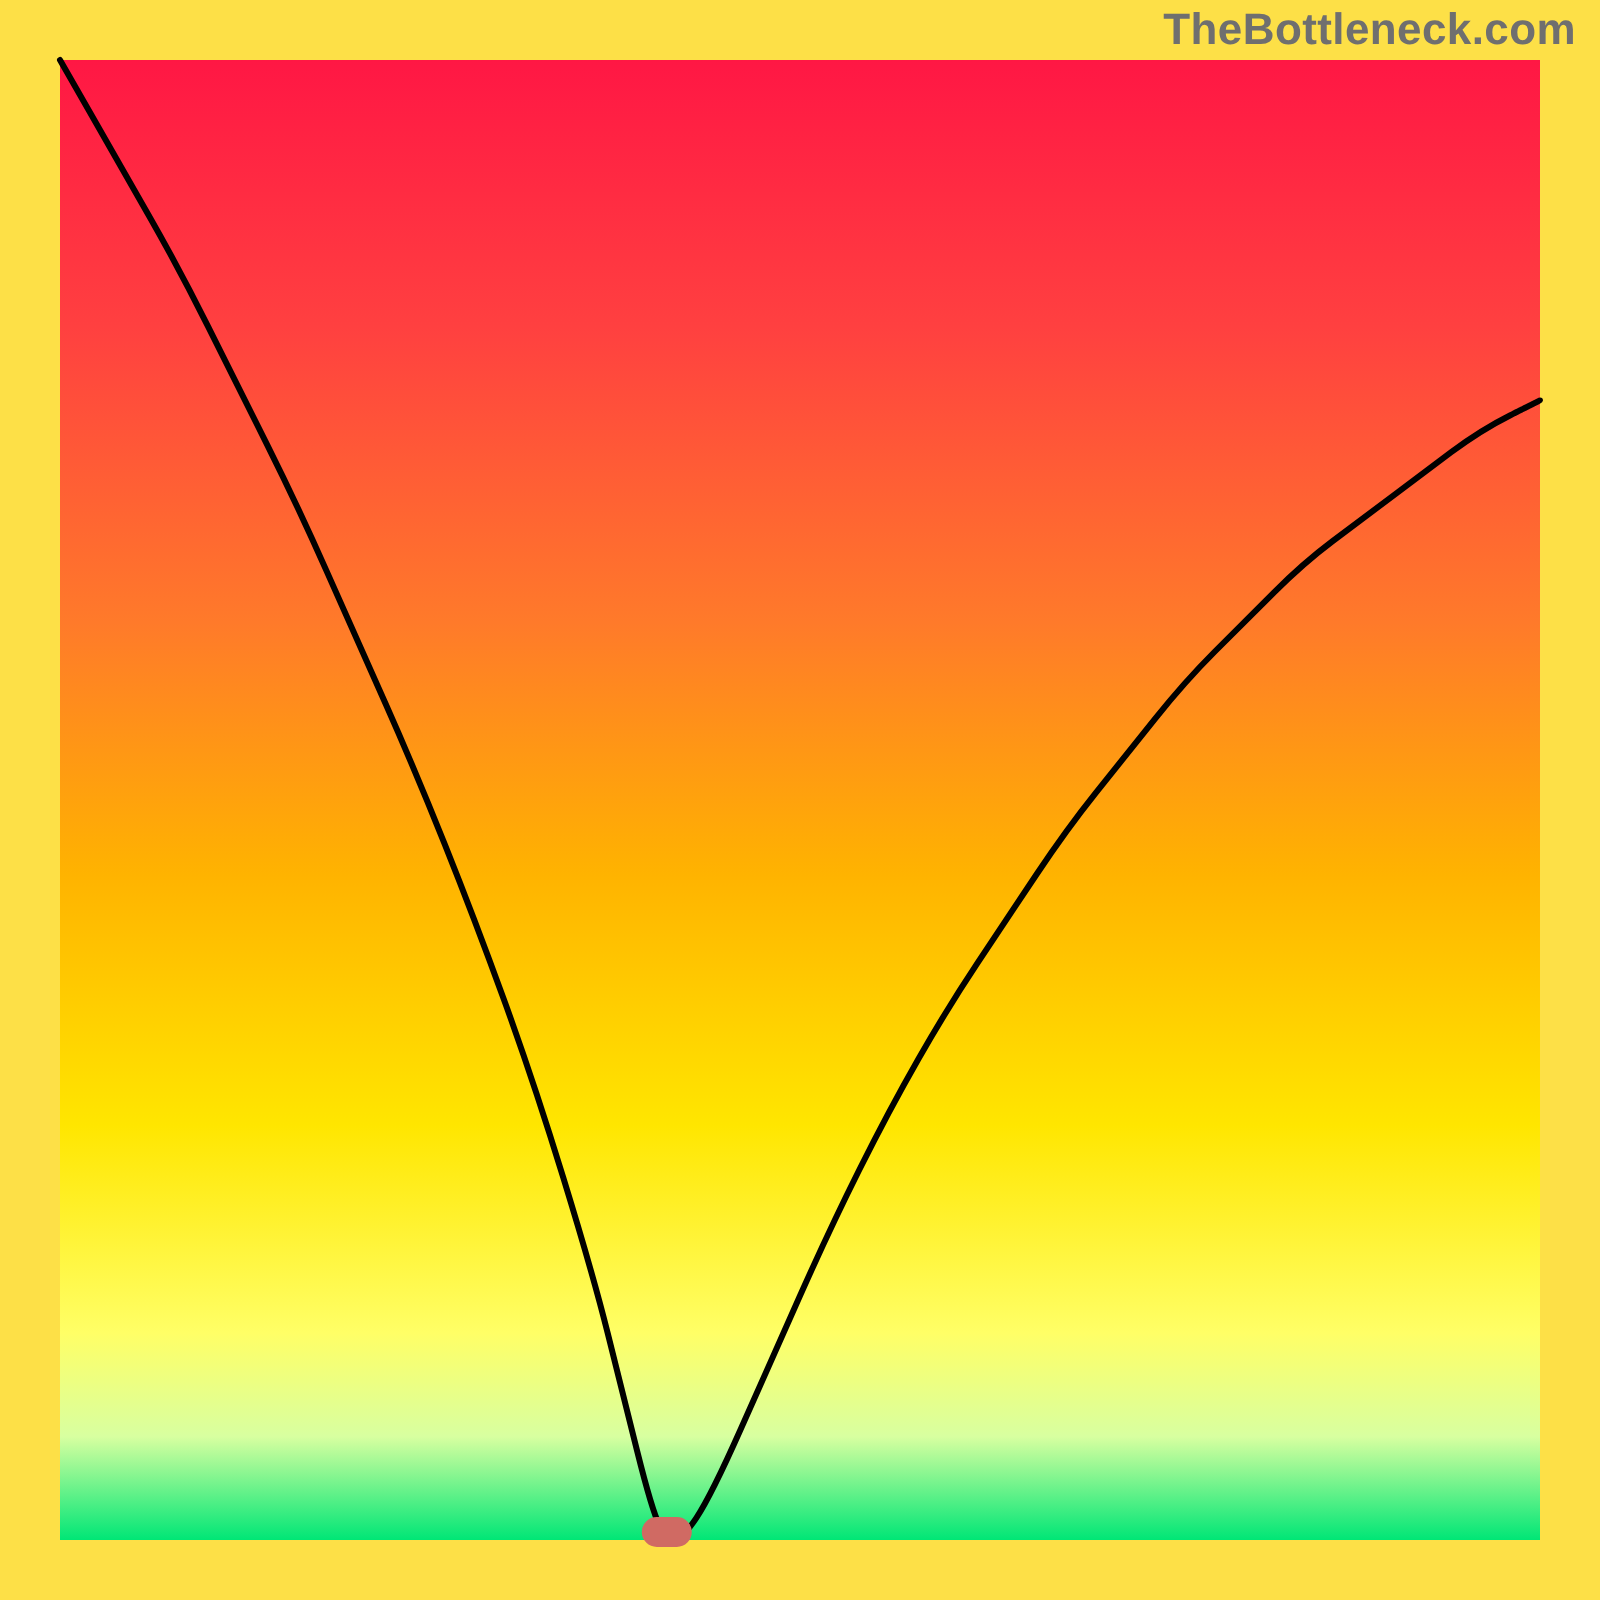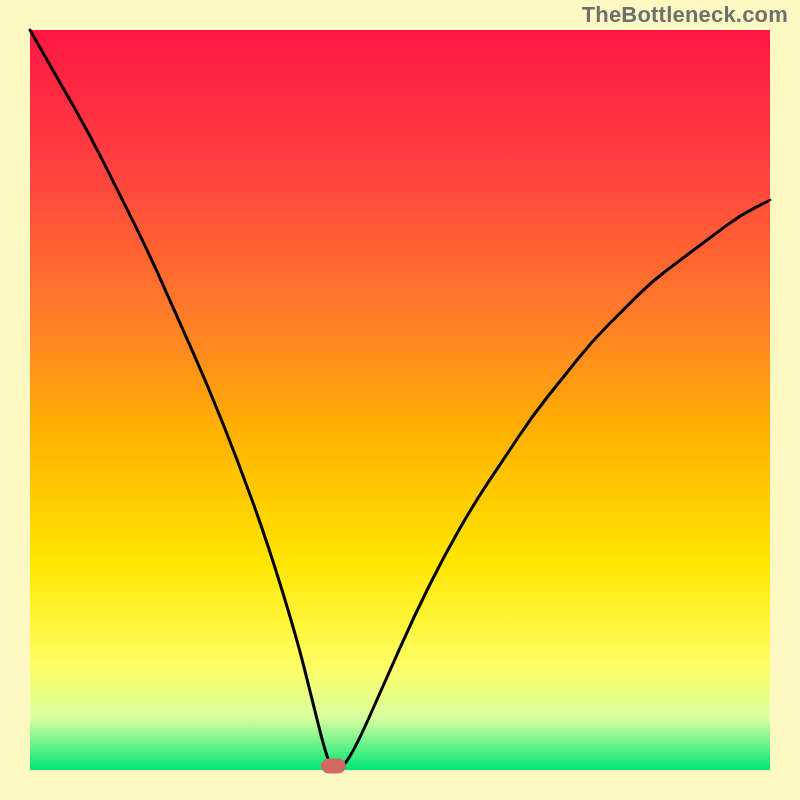--- a/index.html
+++ b/index.html
@@ -7,21 +7,21 @@
     padding: 0;
     width: 800px;
     height: 800px;
     background: #000;
     overflow: hidden;
   }
   .stage {
     position: relative;
     width: 800px;
     height: 800px;
-    background: #fef9c3;
+    background: #fde047;
   }
   .watermark {
     position: absolute;
     top: 2px;
     right: 12px;
     font-family: Arial, Helvetica, sans-serif;
     font-size: 22px;
     font-weight: 600;
     color: #6f6f6f;
     letter-spacing: 0.2px;

